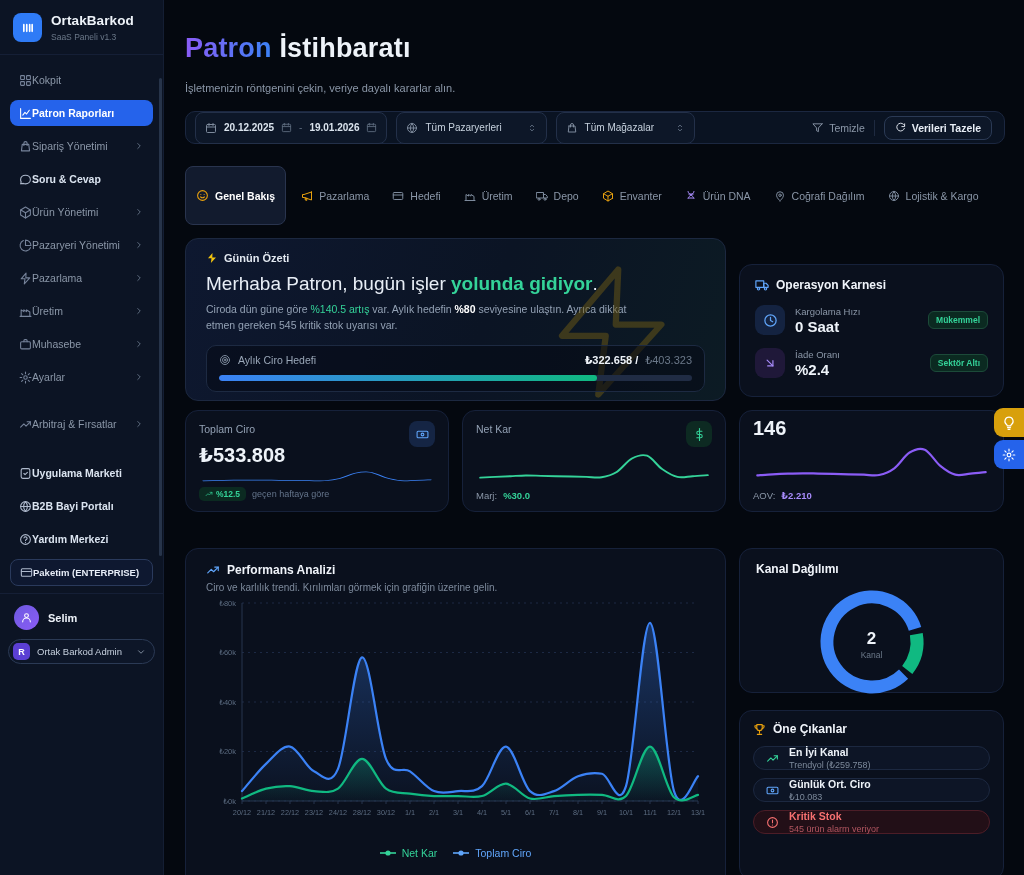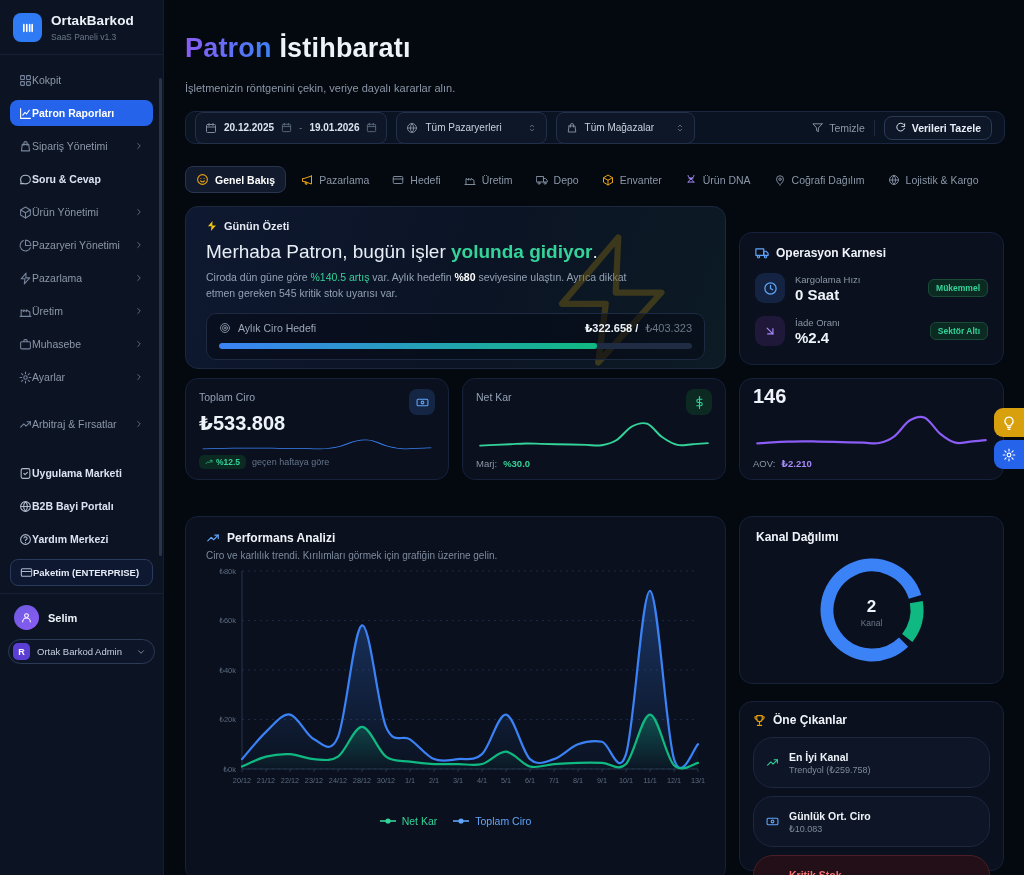--- a/index.html
+++ b/index.html
@@ -53,21 +53,21 @@
   .fsel{cursor:pointer;color:#c7d2de}
   .fspacer{flex:1}
   .fclear{display:flex;align-items:center;gap:6px;font-size:10.5px;color:#8b97a8;cursor:pointer}
   .fdiv{width:1px;height:16px;background:#1e2a40}
   .frefresh{display:flex;align-items:center;gap:6px;height:24px;padding:0 10px;border:1px solid #2b3a55;
     border-radius:8px;font-size:10.5px;font-weight:bold;color:#e8eef6;cursor:pointer;background:#0d1728}
   
   .tabs{display:flex;align-items:center;gap:7px;margin-top:22px}
   .tab{display:flex;align-items:center;gap:6px;padding:6px 8px;font-size:10.5px;color:#8b97a8;
     border-radius:8px;cursor:pointer;white-space:nowrap}
-  .tab.active{background:#121b2e;border:1px solid #29344e;color:#fff;font-weight:bold;padding:6px 10px}
+  .tab.active{background:#121b2e;border:1px solid #29344e;color:#fff;font-weight:bold;padding:22px 10px}
   .amber{color:#e9a10e}.gray-ic{color:#7d8a9c}.purp{color:#a78bfa}.blue-ic{color:#60a5fa}.green-ic{color:#34d399}
   
   .grid{display:grid;grid-template-columns:264px 264px 265px;column-gap:13px}
   .g1{margin-top:13px}.g2{margin-top:9px}.g3{margin-top:36px}
   .card{background:#0a101d;border:1px solid #16213a;border-radius:13px}
   
   .summary{grid-column:1/3;height:163px;padding:13px 20px;position:relative;overflow:hidden;
     background:linear-gradient(110deg,#0e1830 0%,#0b1424 55%,#0c1b24 100%);border-color:#1c2840}
   .kicker{display:flex;align-items:center;gap:6px;font-size:11px;font-weight:bold;color:#e2e8f0}
   .summary h2{margin:9px 0 0 0;font-size:19px;font-weight:normal;color:#e8eef6}
@@ -108,30 +108,30 @@
   .pill{display:inline-flex;align-items:center;gap:3px;background:#0b2a21;color:#34d399;font-weight:bold;
     border-radius:5px;padding:2px 6px;font-size:8.5px}
   .nl{color:#8b97a8;font-size:9.5px}
   .nv{font-weight:bold;font-size:9.5px}
   
   .perf{grid-column:1/3;height:365px;padding:14px 20px}
   .perf-sub{font-size:10px;color:#7d8a9c;margin-top:5px}
   .legend{display:flex;justify-content:center;gap:16px;margin-top:8px;font-size:10.5px}
   .leg{display:flex;align-items:center;gap:6px}
   
-  .chan{height:168px;padding:13px 16px}
+  .chan{height:145px;padding:13px 16px}
   .donut-wrap{position:relative;width:120px;margin:6px auto 0 auto}
   .donut-center{position:absolute;inset:0;display:flex;flex-direction:column;align-items:center;justify-content:center}
   .donut-num{font-size:17px;font-weight:bold}
   .donut-lbl{font-size:8.5px;color:#6b7889;margin-top:1px}
   
   .rightcol{grid-column:3;display:flex;flex-direction:column;gap:17px}
   .hl-card{height:170px;padding:11px 13px}
   .hl-item{display:flex;align-items:center;gap:10px;border:1px solid #1c2840;background:#0d1526;
-    border-radius:20px;padding:7px 12px;margin-top:8px;height:51px}
+    border-radius:20px;padding:7px 12px;margin-top:8px;height:24px}
   .hl-item.first{margin-top:10px}
   .hl-title{font-size:10.5px;font-weight:bold}
   .hl-sub{font-size:9px;color:#7d8a9c;margin-top:2px}
   .hl-item.danger{background:#220f17;border-color:#4c1d27}
   .hl-item.danger .hl-title{color:#f87171}
   .hl-item.danger .hl-sub{color:#b05560}
   .hl-item.danger .ic{color:#f87171}
   
   .fab{position:fixed;right:0;width:30px;height:29px;border-radius:9px 0 0 9px;display:flex;
     align-items:center;justify-content:center;color:#fff;cursor:pointer;z-index:9}

